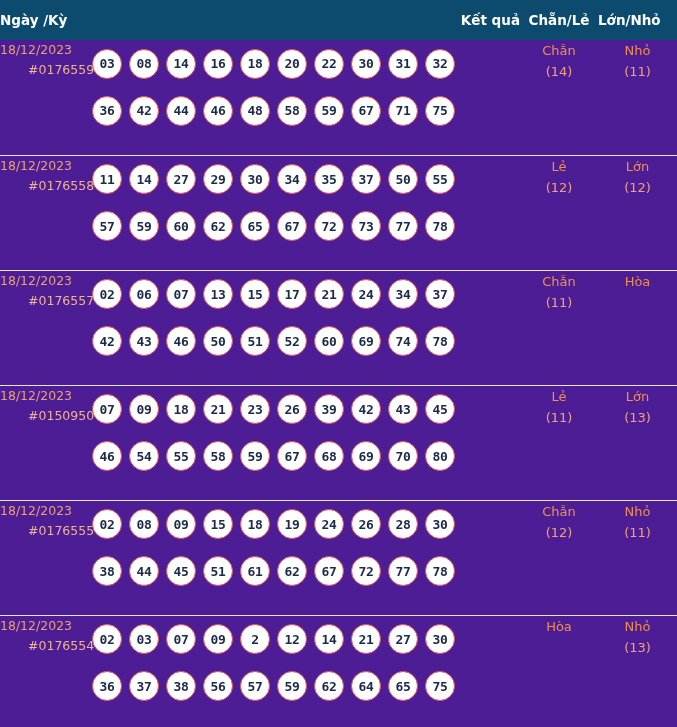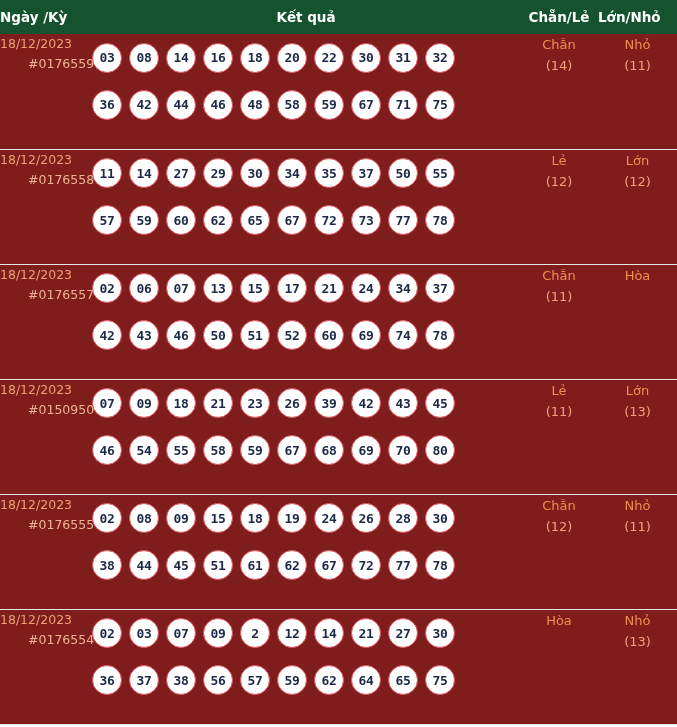--- a/index.html
+++ b/index.html
@@ -15,41 +15,41 @@
     color: #333;
     overflow: hidden;
   }
   .results-table {
     width: 677px;
     border-collapse: collapse;
     table-layout: fixed;
   }
   
   .table-head tr {
-    background: #14532d;
-    height: 34px;
+    background: #0c4a6e;
+    height: 40px;
   }
   .table-head th {
     color: #ffffff;
     font-size: 13.5px;
     font-weight: bold;
     padding: 0;
     vertical-align: middle;
     white-space: nowrap;
   }
   .th-date      { width: 92px;  text-align: left;   padding-left: 8px; }
-  .th-result    { width: 428px; text-align: center;   padding-left: 10px; }
+  .th-result    { width: 428px; text-align: right;   padding-left: 10px; }
   .th-oddeven   { width: 78px;  }
   .th-bigsmall  { width: 79px;  text-align: left; }
 
   
   .row-item {
     height: 115px;
     border-bottom: 1px solid #e6e6e6;
-    background: #7f1d1d;
+    background: #4c1d95;
   }
   .row-item td {
     padding: 0;
     vertical-align: top;
   }
   .cell-date {
     padding-top: 14px;
     padding-left: 8px;
   }
   .date-line {

